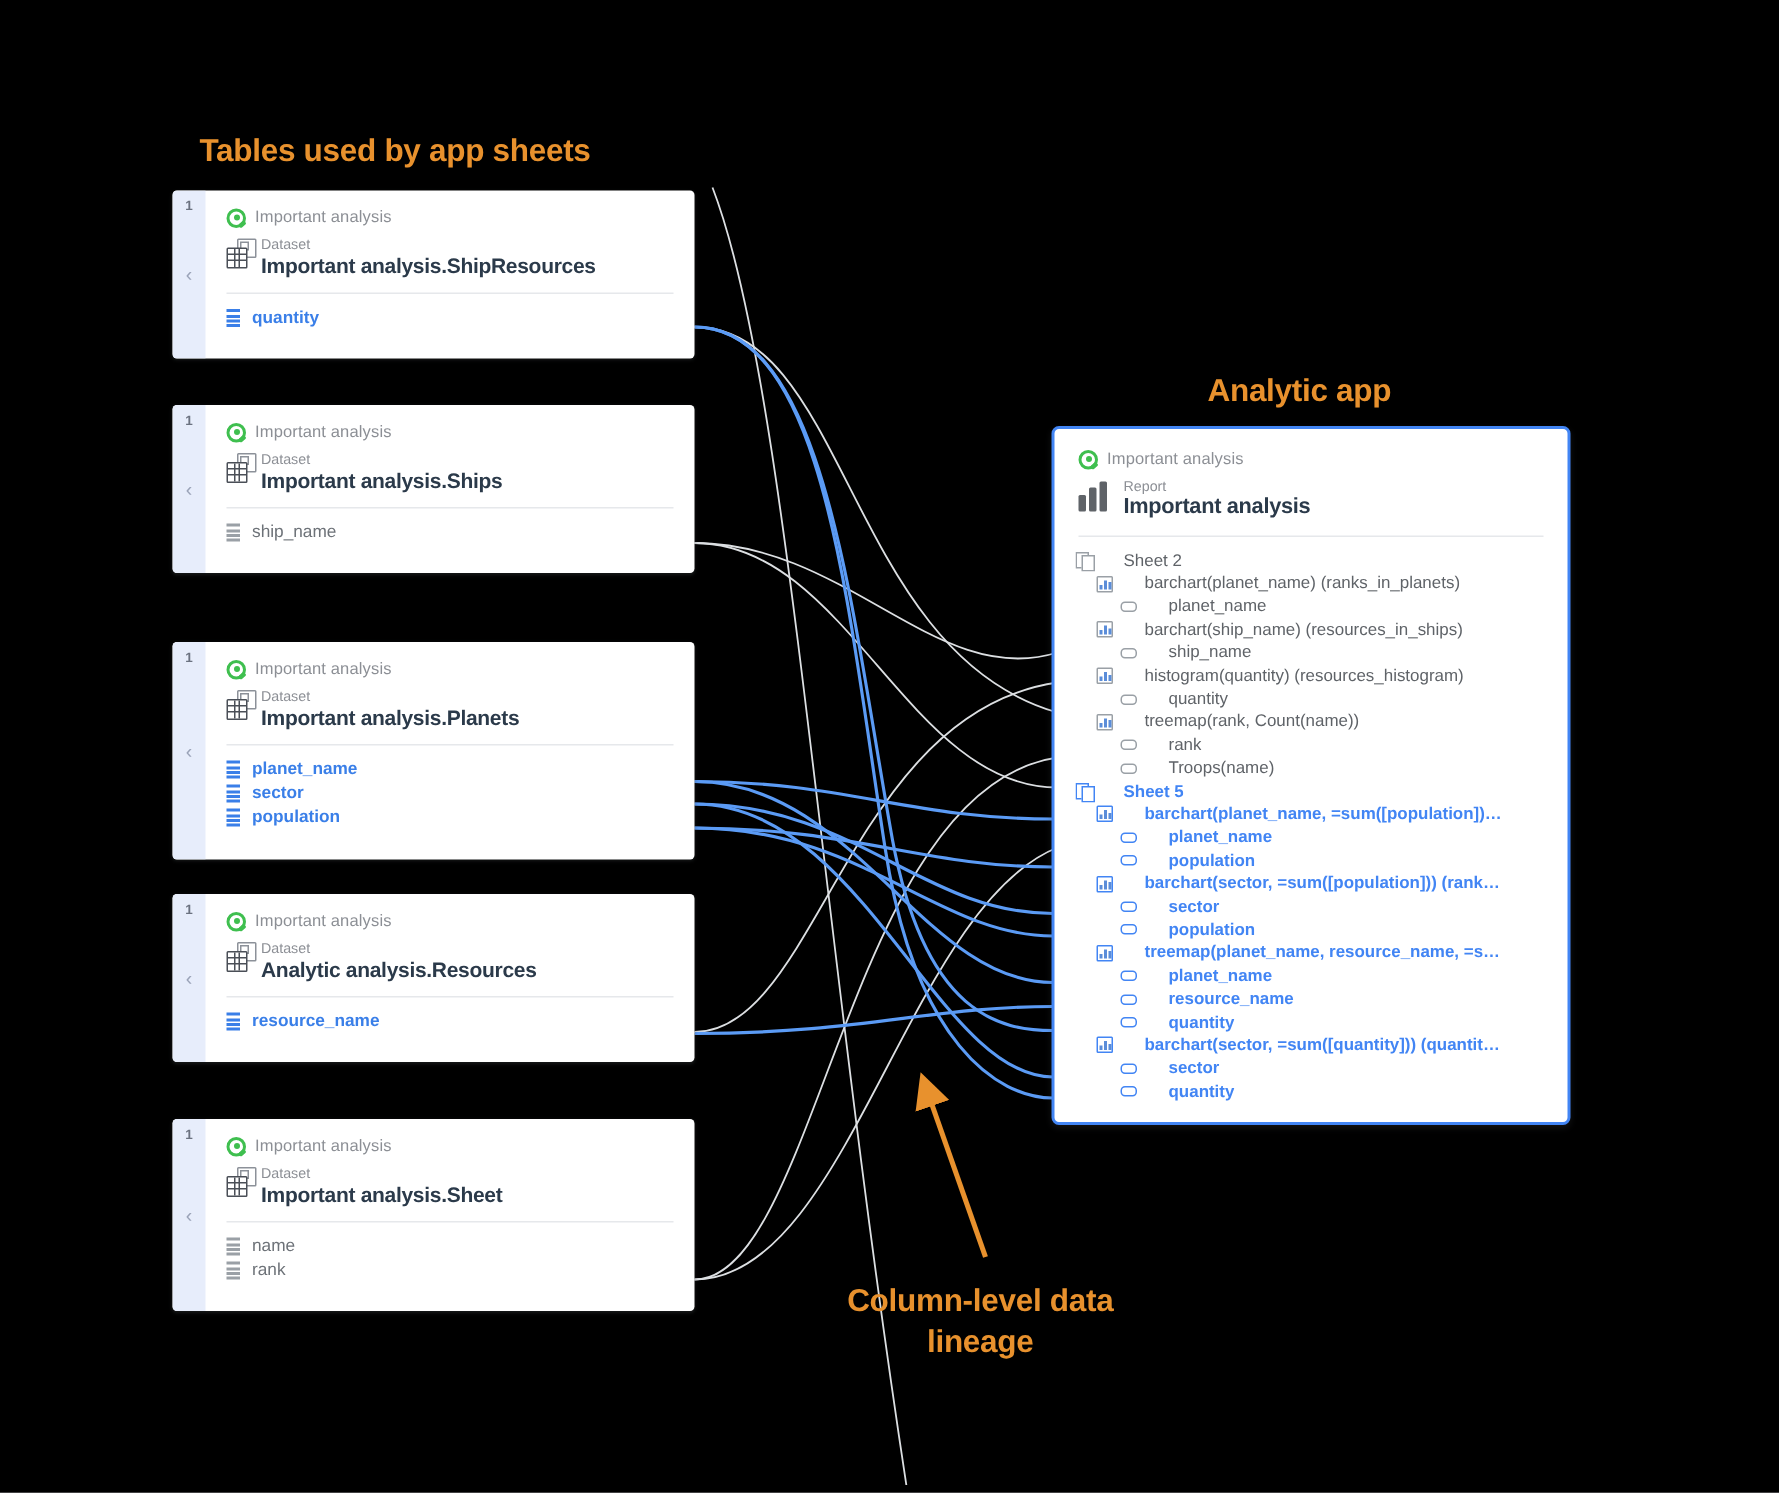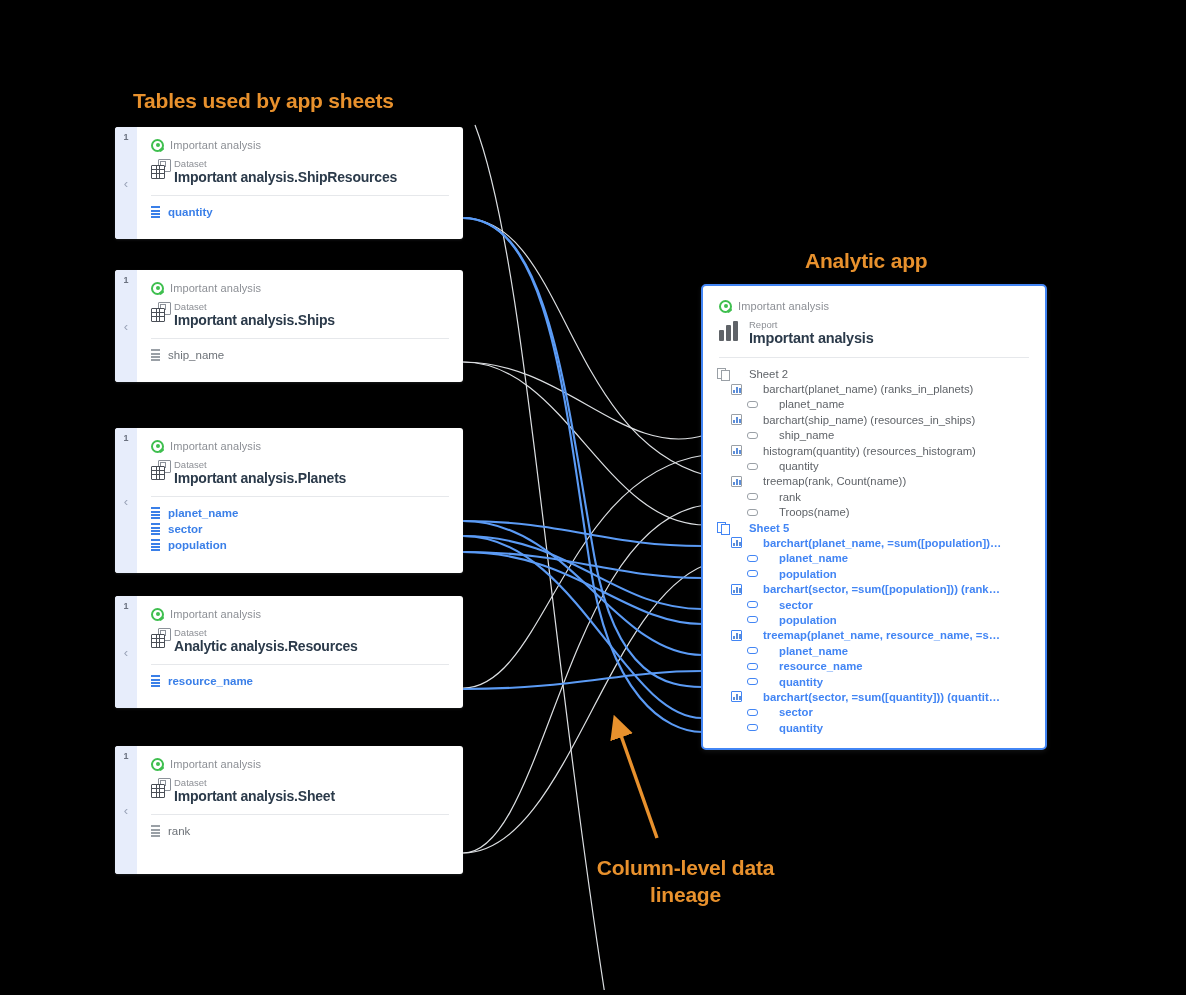--- a/index.html
+++ b/index.html
@@ -25,21 +25,21 @@
   .anno {
     position: absolute;
     color: #e8912d;
     font-weight: bold;
     font-size: 21px;
     letter-spacing: -0.2px;
     white-space: pre;
   }
   #anno-tables { left: 128px; top: 84px; }
   #anno-app    { left: 800px; top: 244px; }
-  #anno-lineage{ left: 578px; top: 849px; text-align:center; line-height: 27px; width: 205px; white-space: pre-line; }
+  #anno-lineage{ left: 546px; top: 849px; text-align:center; line-height: 27px; width: 205px; white-space: pre-line; }
 
   
   .card {
     position: absolute;
     background: #ffffff;
     border-radius: 3px;
     box-shadow: 0 1px 3px rgba(60,64,67,.30), 0 1px 2px rgba(60,64,67,.15);
     display: flex;
     overflow: hidden;
   }
@@ -406,20 +406,29 @@
       </div>
       <div class="card-sep"></div>
       <div class="fields">
         <div class="field-row">
           <span class="ico-col">
               <i></i>
               <i></i>
               <i></i>
               <i></i>
             </span>
+          <span class="field-name">name</span>
+        </div>
+        <div class="field-row">
+          <span class="ico-col">
+              <i></i>
+              <i></i>
+              <i></i>
+              <i></i>
+            </span>
           <span class="field-name">rank</span>
         </div>
       </div>
     </div>
   </div>
 
   <div id="app-panel">
     <div class="app-head">
       <div class="space-row">
         <span class="ico-space"></span>

